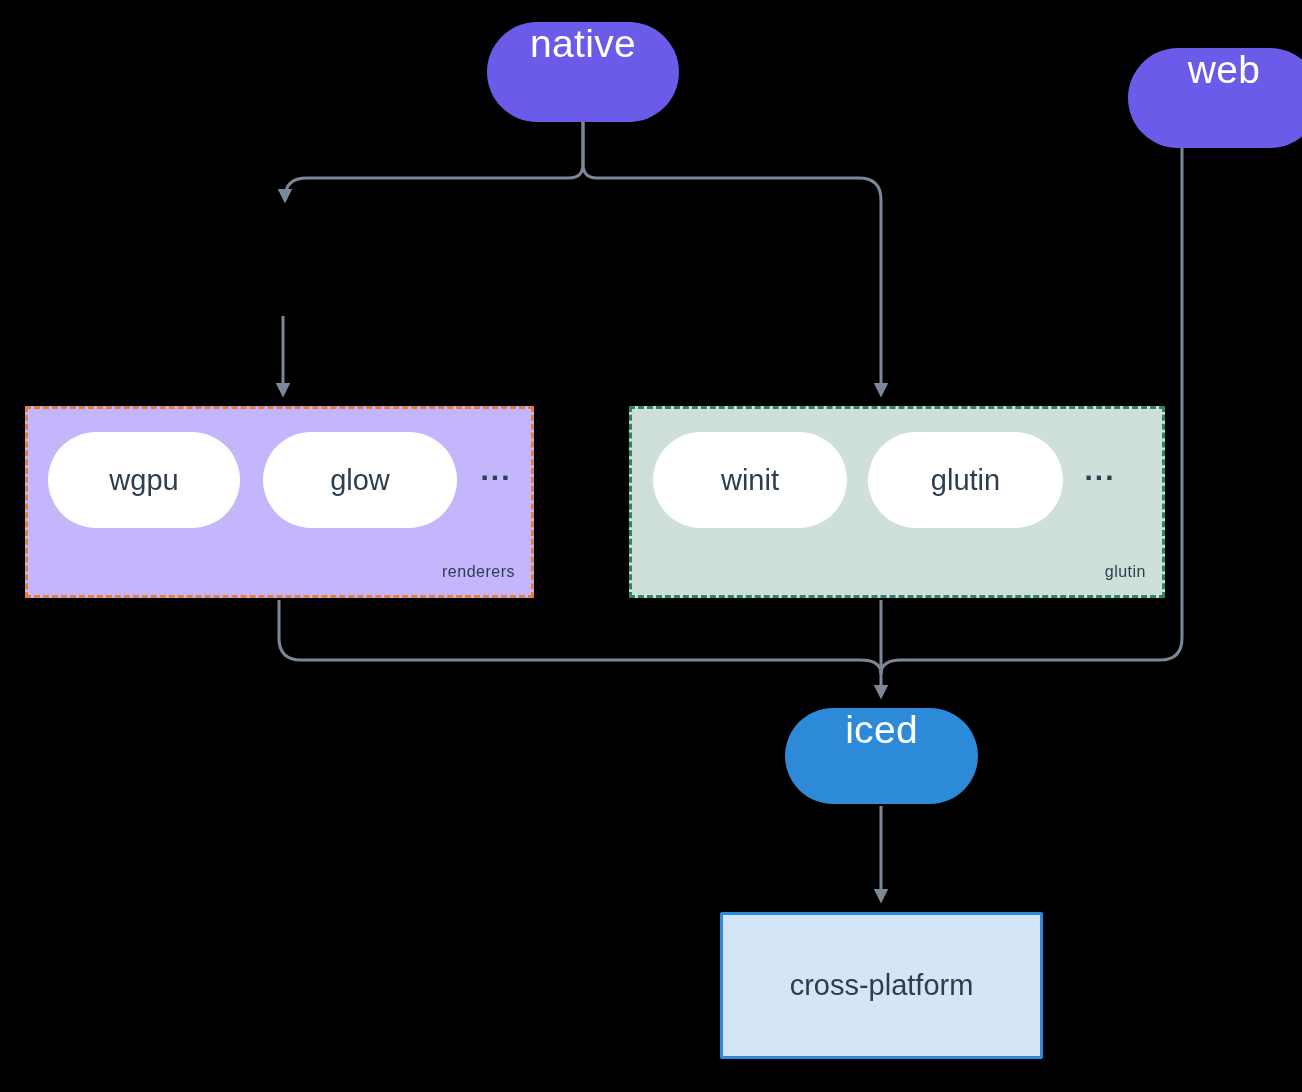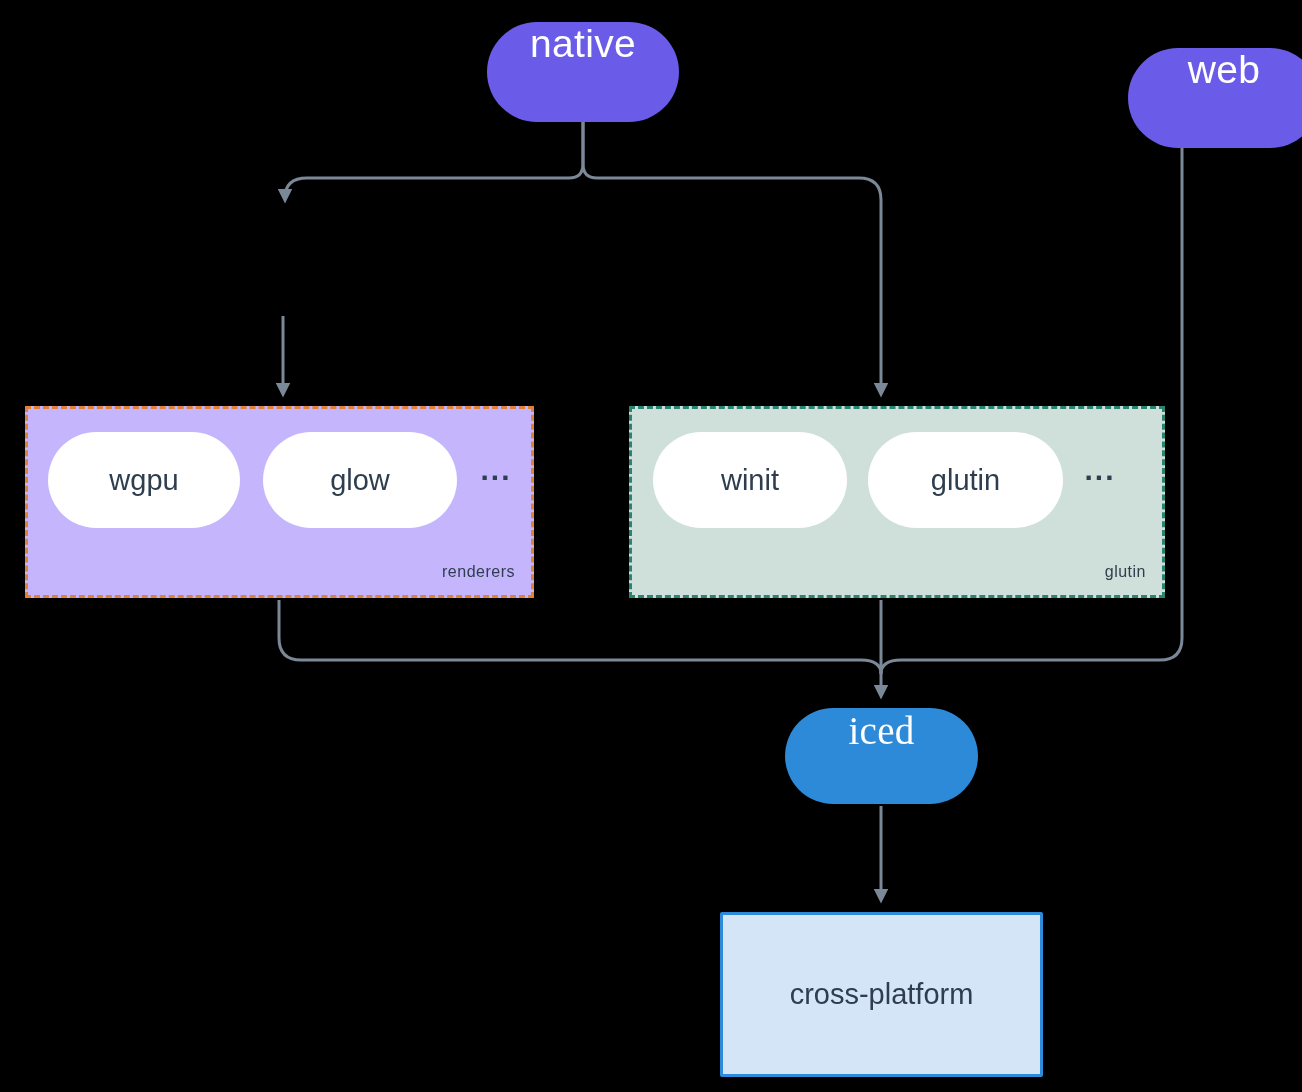--- a/index.html
+++ b/index.html
@@ -10,21 +10,21 @@
   .edges{position:absolute;left:0;top:0;width:1302px;height:1092px;}
   .node{
     position:absolute;display:flex;align-items:flex-start;justify-content:center;
     color:#fff;font-size:39px;letter-spacing:.3px;
   }
   .pill{border-radius:50px;}
   .pill-native,.pill-web{background:#6A5BE8;width:192px;height:100px;}
   .pill-native{left:487px;top:22px;}
   .pill-web{left:1128px;top:22px;margin-top:26px;}
   .pill-graphics{background:#E5823B;width:192px;height:100px;left:187px;top:213px;}
-  .pill-iced{background:#2D8AD8;width:193px;height:96px;left:785px;top:708px;font-family:Liberation Serif, serif;}
+  .pill-iced{background:#2D8AD8;width:193px;height:96px;left:785px;top:708px;}
   .group{position:absolute;width:509px;height:192px;}
   .group-renderers{left:25px;top:406px;background:#c4b5fd;border:3px dashed #E0813C;box-sizing:border-box;}
   .group-shells{left:629px;top:406px;width:536px;background:#CFE0DA;border:3px dashed #2B8471;box-sizing:border-box;}
   .subpill{
     position:absolute;background:#fff;border-radius:48px;height:96px;
     display:flex;align-items:center;justify-content:center;
     color:#2F3E4E;font-size:29px;
   }
   .sub-wgpu{left:20px;top:23px;width:192px;}
   .sub-glow{left:235px;top:23px;width:194px;align-items:center;}
@@ -33,21 +33,21 @@
   .ellipsis{
     position:absolute;top:44px;width:60px;text-align:center;
     color:#2F3E4E;font-size:30px;font-weight:bold;letter-spacing:2px;
   }
   .ell-renderers{left:438px;}
   .ell-shells{left:438px;}
   .group-label{
     position:absolute;right:16px;bottom:14px;color:#2F3E4E;font-size:16px;letter-spacing:.5px;
   }
   .appbox{
-    position:absolute;left:720px;top:912px;width:323px;height:165px;box-sizing:border-box;
+    position:absolute;left:720px;top:912px;width:323px;height:147px;box-sizing:border-box;
     background:#D3E5F6;border:3px solid #2E8BD9;border-radius:2px;
     display:flex;flex-direction:column;align-items:center;justify-content:center;
     color:#2F3E4E;font-size:29px;line-height:47px;text-align:center;
   }
 </style>
 </head>
 <body>
 
 <div class="stage">
 

